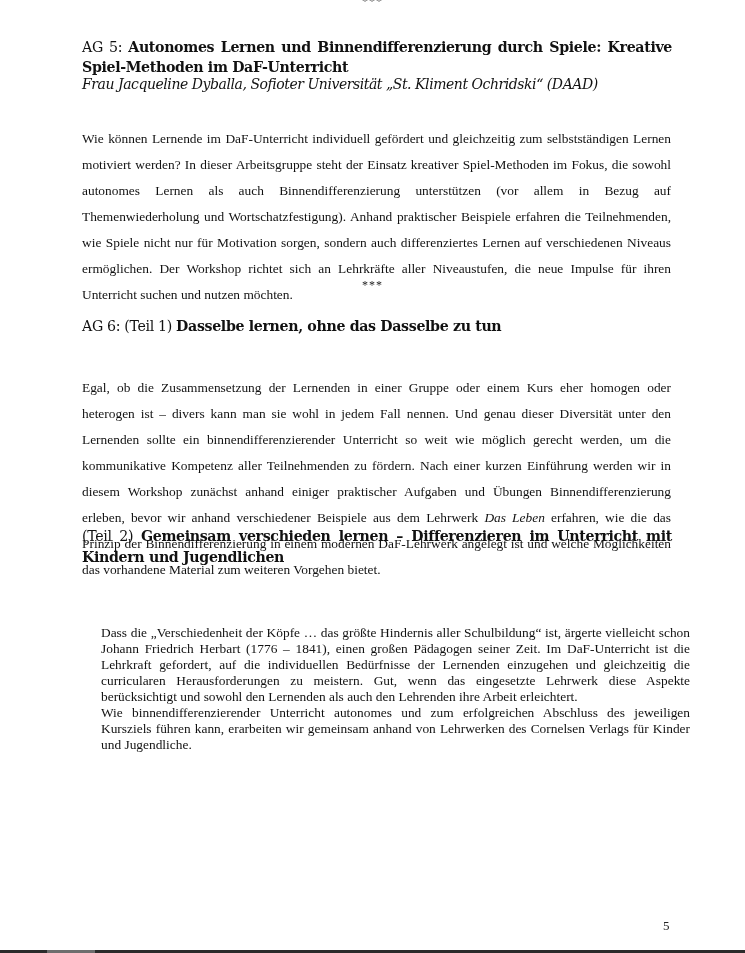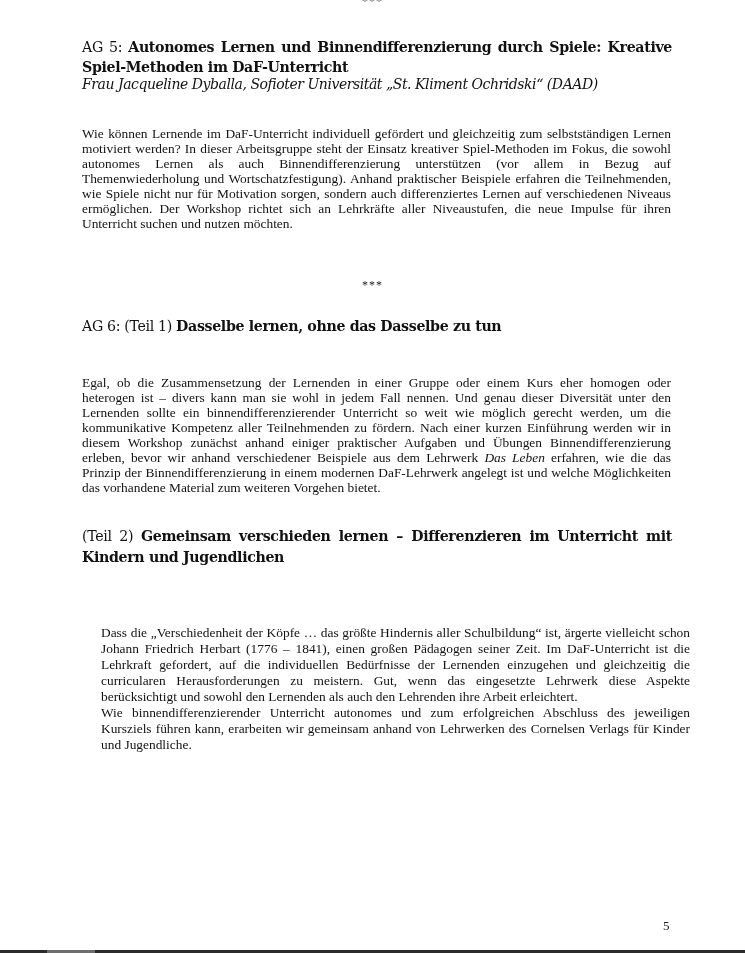--- a/index.html
+++ b/index.html
@@ -61,21 +61,21 @@
       letter-spacing: -0.45px;
     }
     .authors div { white-space: nowrap; }
 
     .body-text {
       position: absolute;
       left: 82px;
       width: 589px;
       font-family: "Liberation Serif", serif;
       font-size: 13.4px;
-      line-height: 15px;
+      line-height: 26px;
       color: #111;
       text-align: justify;
     }
     .body-text p { margin: 0; }
     .body-text em { }
 
     #ag5-heading { top: 37px; }
     #ag5-authors { top: 74px; }
     #ag5-body { top: 126px; }
 

